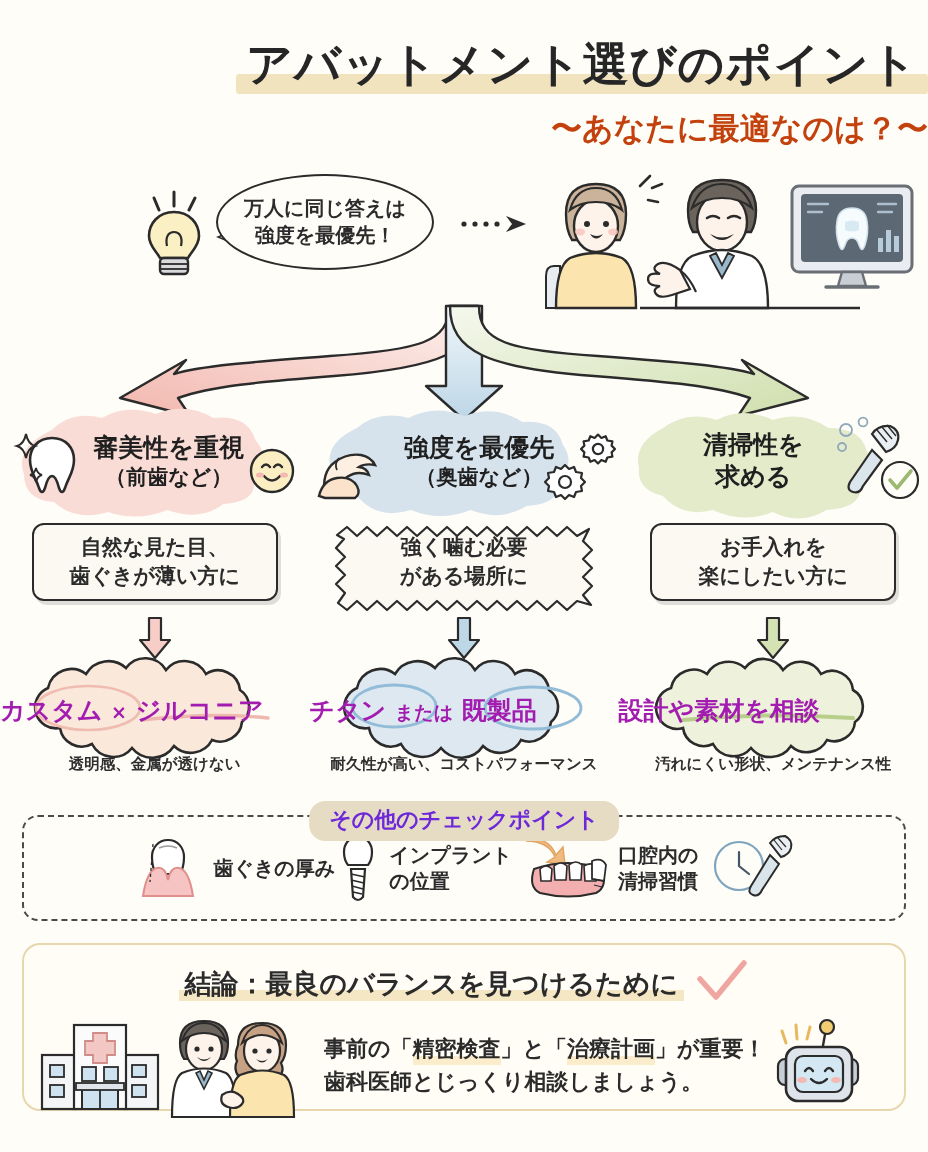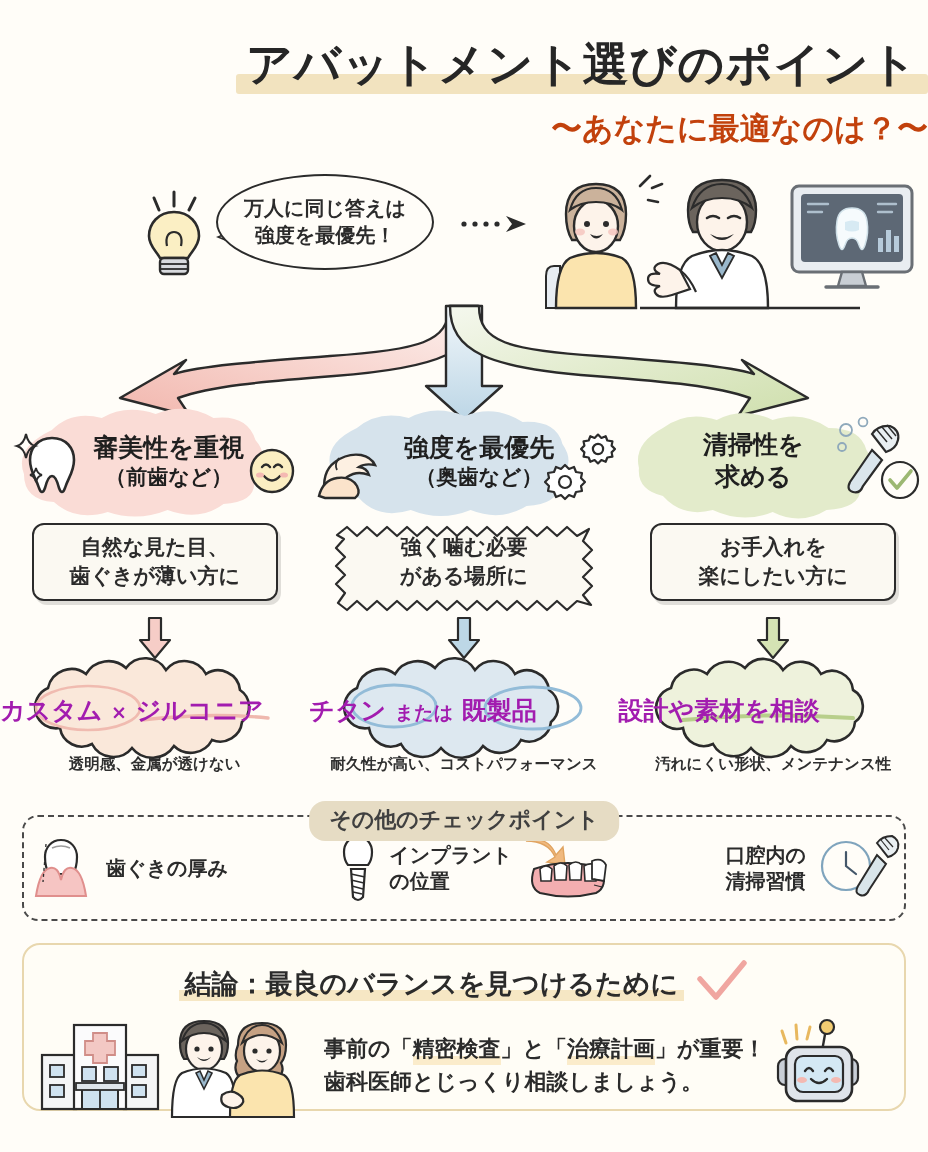--- a/index.html
+++ b/index.html
@@ -114,25 +114,25 @@
     text-align: center; font-size: 15.5px; font-weight: 700;
     color: #2f2f2f; margin-top: -4px;
   }
 
   
   .check-sec { position: relative; margin: 26px 22px 0 22px; height: 120px; }
   .check-box {
     position: absolute; inset: 14px 0 0 0;
     border: 2.5px dashed #4a4a4a; border-radius: 16px;
     background: #fffdf8;
-    display: flex; align-items: center; justify-content: space-between;
+    display: flex; align-items: center; justify-content: center;
   }
   .check-title {
     position: absolute; left: 50%; top: 0; transform: translateX(-50%);
-    z-index: 4; background: #e6dcc4; color: #404040;
+    z-index: 4; background: #e6dcc4; color: #6d28d9;
     font-size: 22px; font-weight: 700;
     padding: 4px 20px 6px 20px; border-radius: 16px;
     white-space: nowrap;
   }
   .check-item { display: flex; align-items: center; gap: 8px; z-index: 3; }
   .check-item .lbl { font-size: 20px; font-weight: 700; line-height: 1.3; }
 
   
   .concl {
     position: relative; margin: 22px 22px 0 22px; height: 168px;

